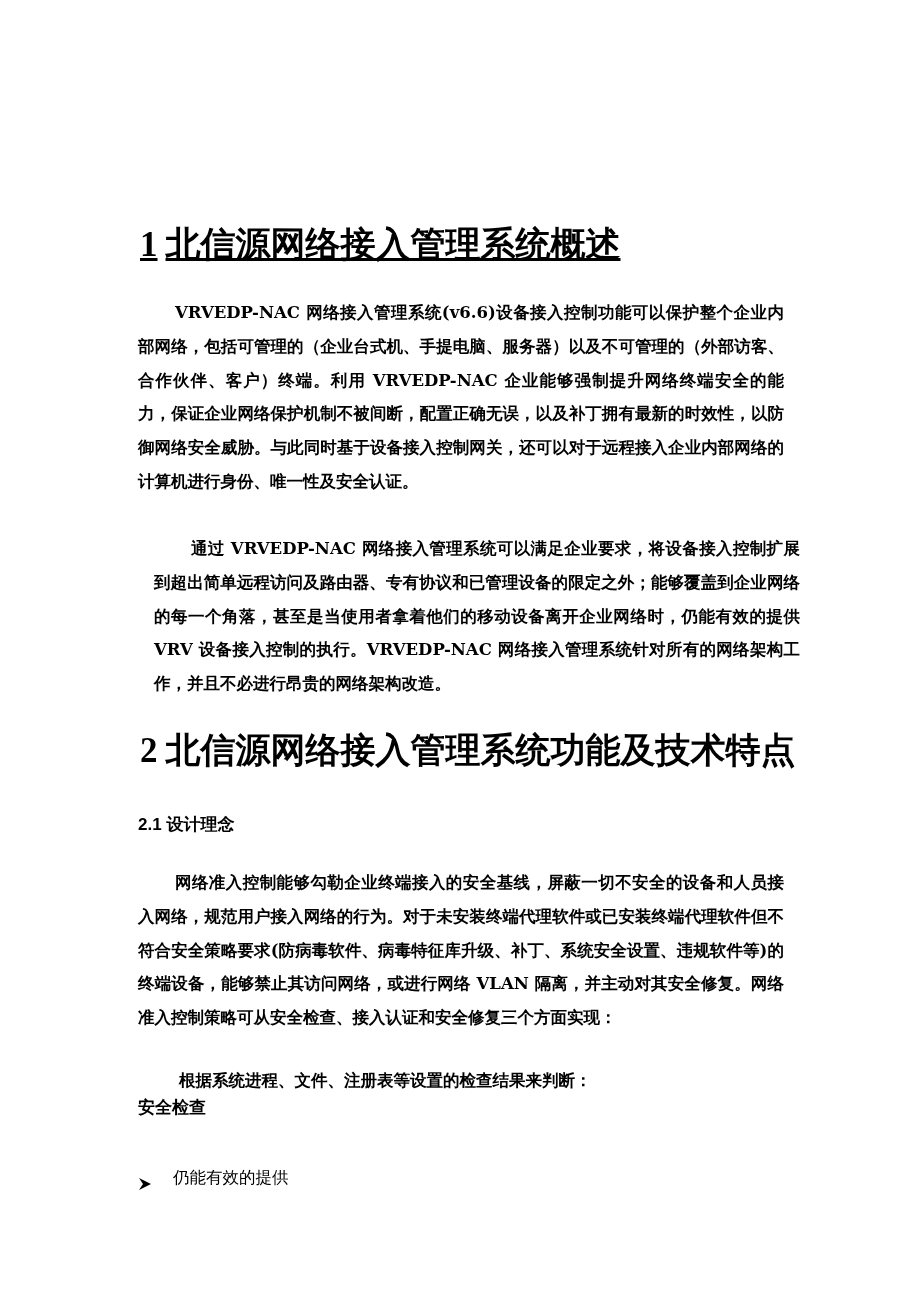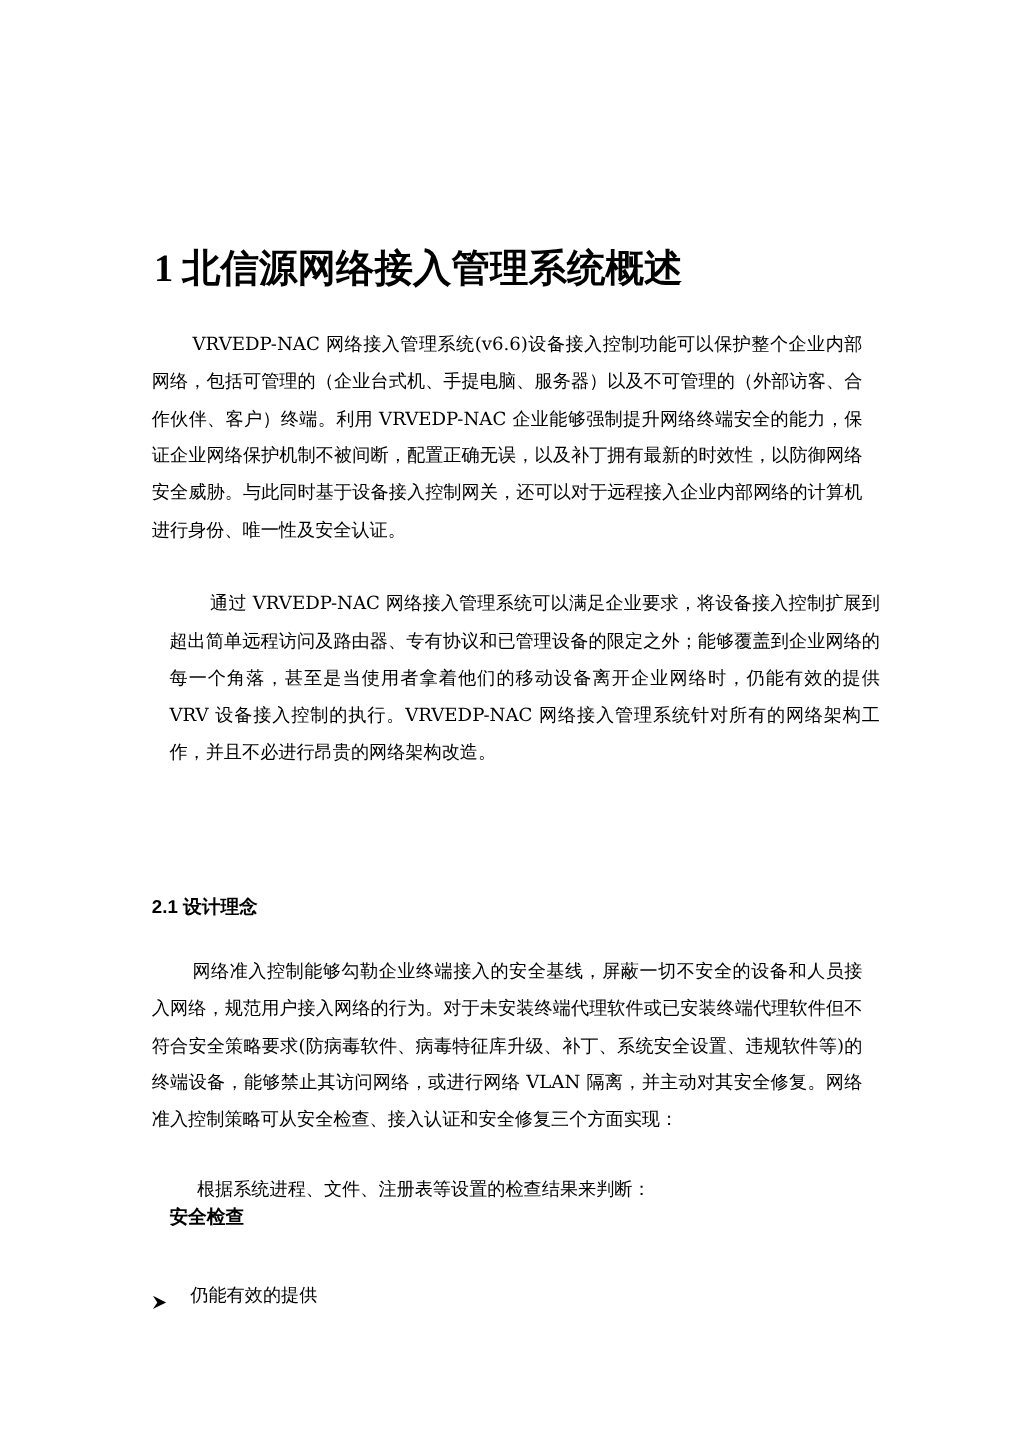--- a/index.html
+++ b/index.html
@@ -24,48 +24,51 @@
     .h1 .txt { font-family: "DejaVu Sans", "Liberation Sans", sans-serif; font-weight: bold; }
     .h2 {
       position: absolute; left: 138px; font-size: 17px; line-height: 30px; font-weight: bold;
       font-family: Liberation Sans, sans-serif; white-space: nowrap;
     }
     .para {
       position: absolute; left: 138px; width: 646px;
       font-size: 16.5px; line-height: 33.8px;
       text-indent: 37px; text-align: justify;
       font-family: "DejaVu Serif", "Liberation Serif", serif;
+      font-weight: bold;
     }
     .label {
       position: absolute; left: 138px; font-size: 17px; line-height: 30px; font-weight: bold;
       font-family: "DejaVu Sans", "Liberation Sans", sans-serif;
-      margin-left: 16px;
     }
     .bullet-item {
       position: absolute; left: 138px; font-size: 16.5px; line-height: 30px;
       display: flex; align-items: center;
     }
     .bullet-item .arrow {
       width: 14px; height: 14px; margin-right: 21px; display: inline-block;
     }
   </style>
 </head>
 <body>
 
 <div class="page">
 
 
-  <div class="h1" style="top:222px;">
+  <div class="h1" style="top:222px;text-decoration:underline;">
     <span class="num">1</span><span class="txt">北信源网络接入管理系统概述</span>
   </div>
 
   <p class="para" style="top:296px; margin:0;">VRVEDP-NAC 网络接入管理系统(v6.6)设备接入控制功能可以保护整个企业内部网络，包括可管理的（企业台式机、手提电脑、服务器）以及不可管理的（外部访客、合作伙伴、客户）终端。利用 VRVEDP-NAC 企业能够强制提升网络终端安全的能力，保证企业网络保护机制不被间断，配置正确无误，以及补丁拥有最新的时效性，以防御网络安全威胁。与此同时基于设备接入控制网关，还可以对于远程接入企业内部网络的计算机进行身份、唯一性及安全认证。</p>
 
   <p class="para" style="top:516px; margin:16px;">通过 VRVEDP-NAC 网络接入管理系统可以满足企业要求，将设备接入控制扩展到超出简单远程访问及路由器、专有协议和已管理设备的限定之外；能够覆盖到企业网络的每一个角落，甚至是当使用者拿着他们的移动设备离开企业网络时，仍能有效的提供 VRV 设备接入控制的执行。VRVEDP-NAC 网络接入管理系统针对所有的网络架构工作，并且不必进行昂贵的网络架构改造。</p>
 
+  <div class="h1" style="top:728px;">
+    <span class="num">2</span><span class="txt">北信源网络接入管理系统功能及技术特点</span>
+  </div>
 
   <div class="h2" style="top:810px;">
     <span>2.1</span>
     <span>设计理念</span>
   </div>
 
   <p class="para" style="top:866px; margin:0;">网络准入控制能够勾勒企业终端接入的安全基线，屏蔽一切不安全的设备和人员接入网络，规范用户接入网络的行为。对于未安装终端代理软件或已安装终端代理软件但不符合安全策略要求(防病毒软件、病毒特征库升级、补丁、系统安全设置、违规软件等)的终端设备，能够禁止其访问网络，或进行网络 VLAN 隔离，并主动对其安全修复。网络准入控制策略可从安全检查、接入认证和安全修复三个方面实现：</p>
 
   <div class="label" style="top:1092px;">安全检查</div>
 

